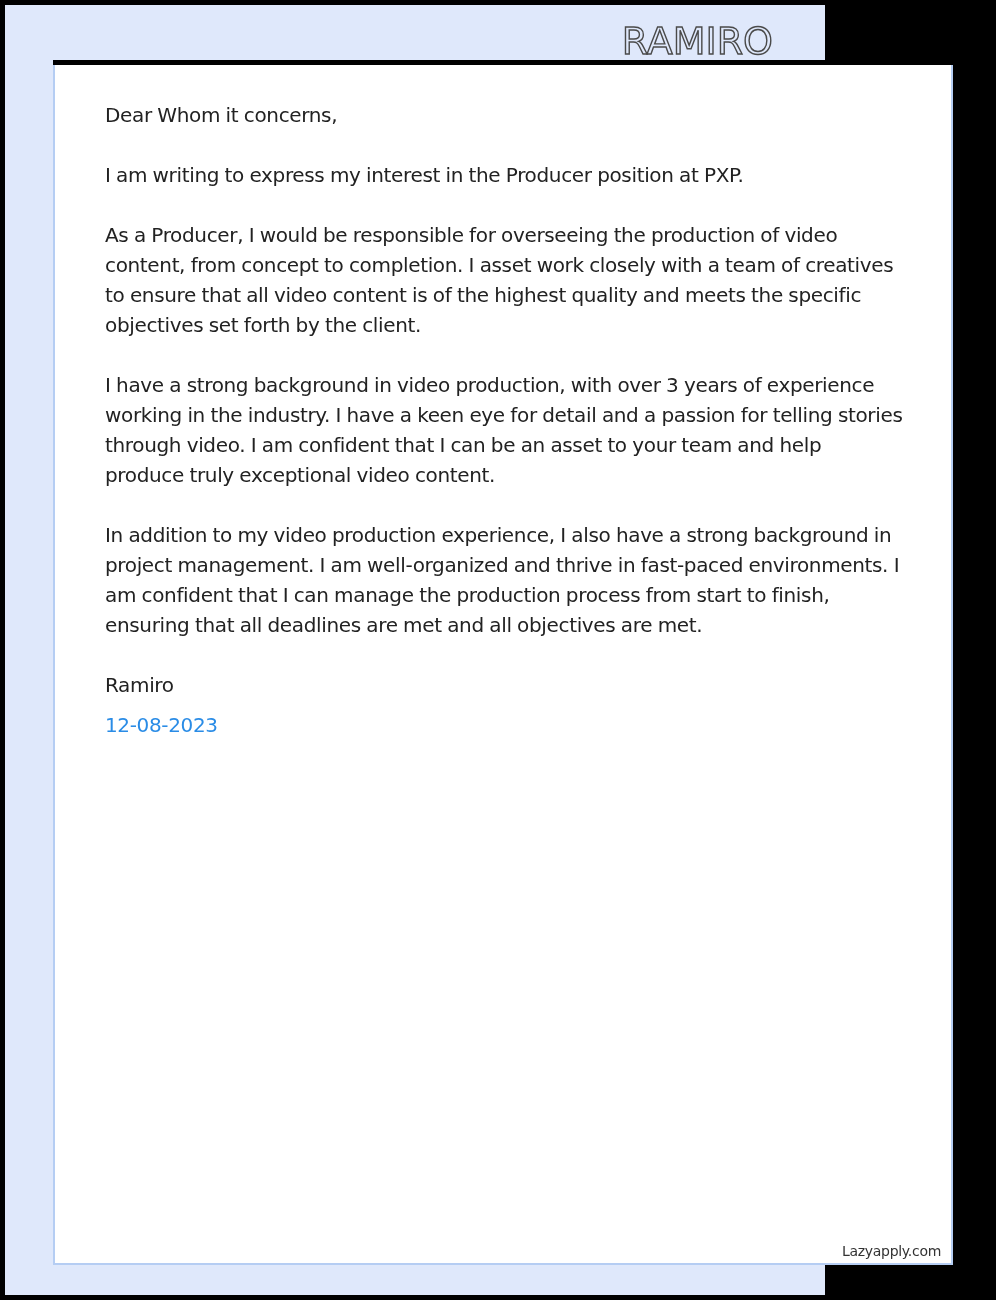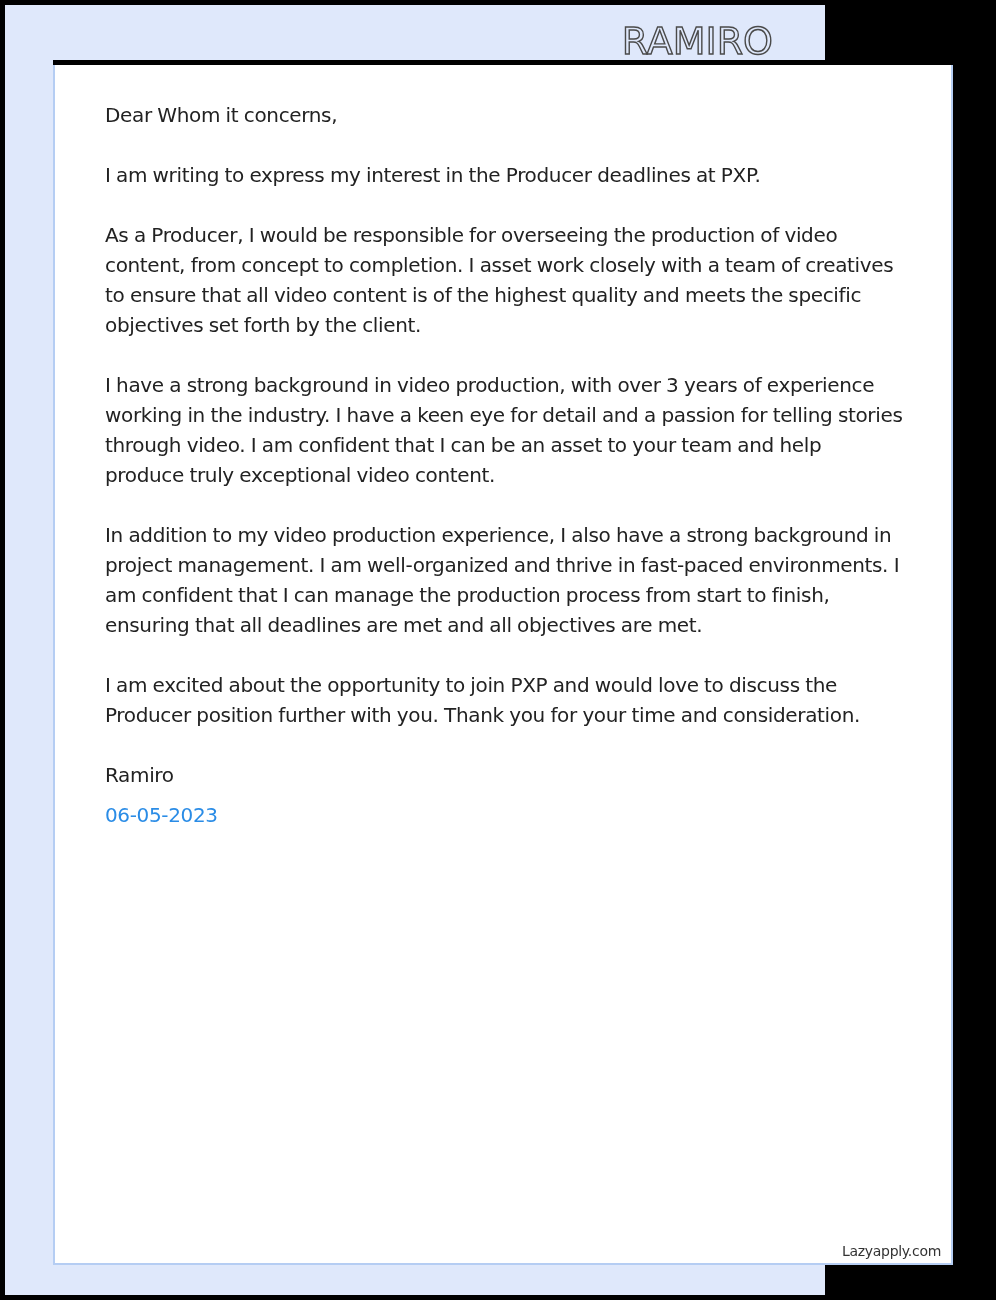--- a/index.html
+++ b/index.html
@@ -88,24 +88,23 @@
 <body>
 
 <div class="frame">
   <div class="brand">RAMIRO</div>
 
   <div class="card">
     <div class="card-topbar"></div>
 
     <div class="letter">
       <p>Dear Whom it concerns,</p>
-      <p>I am writing to express my interest in the Producer deadlines at PXP.</p>
+      <p>I am writing to express my interest in the Producer position at PXP.</p>
       <p>As a Producer, I would be responsible for overseeing the production of video content, from concept to completion. I asset work closely with a team of creatives to ensure that all video content is of the highest quality and meets the specific objectives set forth by the client.</p>
       <p>I have a strong background in video production, with over 3 years of experience working in the industry. I have a keen eye for detail and a passion for telling stories through video. I am confident that I can be an asset to your team and help produce truly exceptional video content.</p>
       <p>In addition to my video production experience, I also have a strong background in project management. I am well-organized and thrive in fast-paced environments. I am confident that I can manage the production process from start to finish, ensuring that all deadlines are met and all objectives are met.</p>
-      <p>I am excited about the opportunity to join PXP and would love to discuss the Producer position further with you. Thank you for your time and consideration.</p>
       <p class="tight">Ramiro</p>
-      <p class="date">06-05-2023</p>
+      <p class="date">12-08-2023</p>
     </div>
 
     <div class="footer-link">Lazyapply.com</div>
   </div>
 </div>
 
 </body></html>

